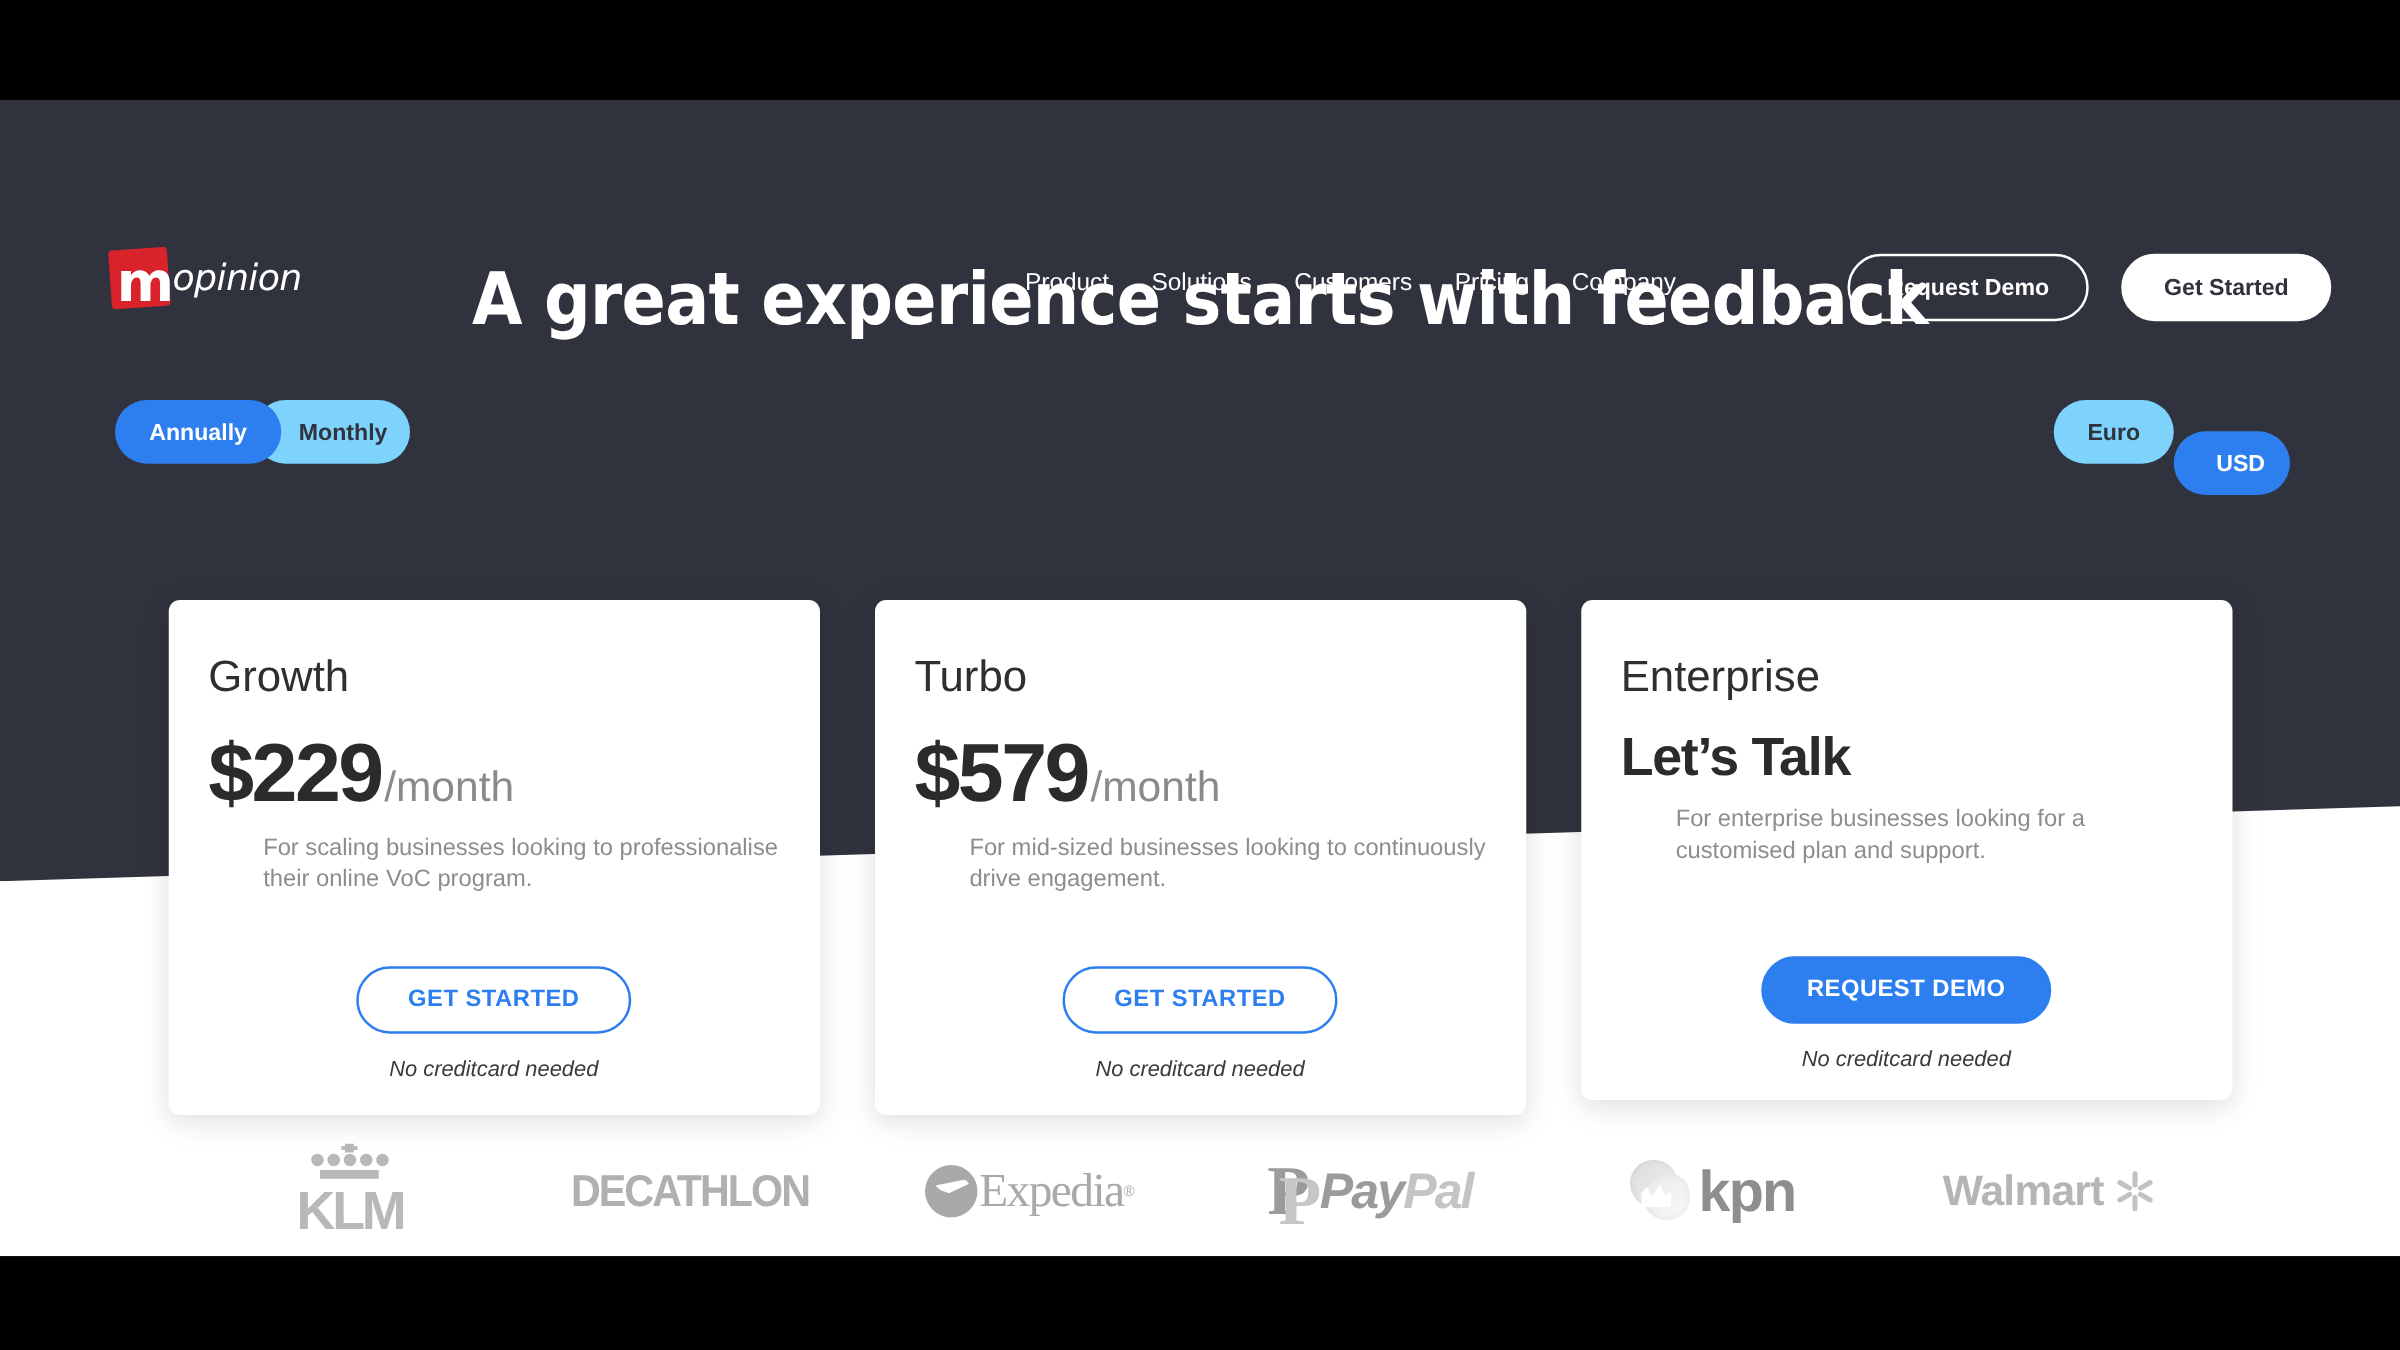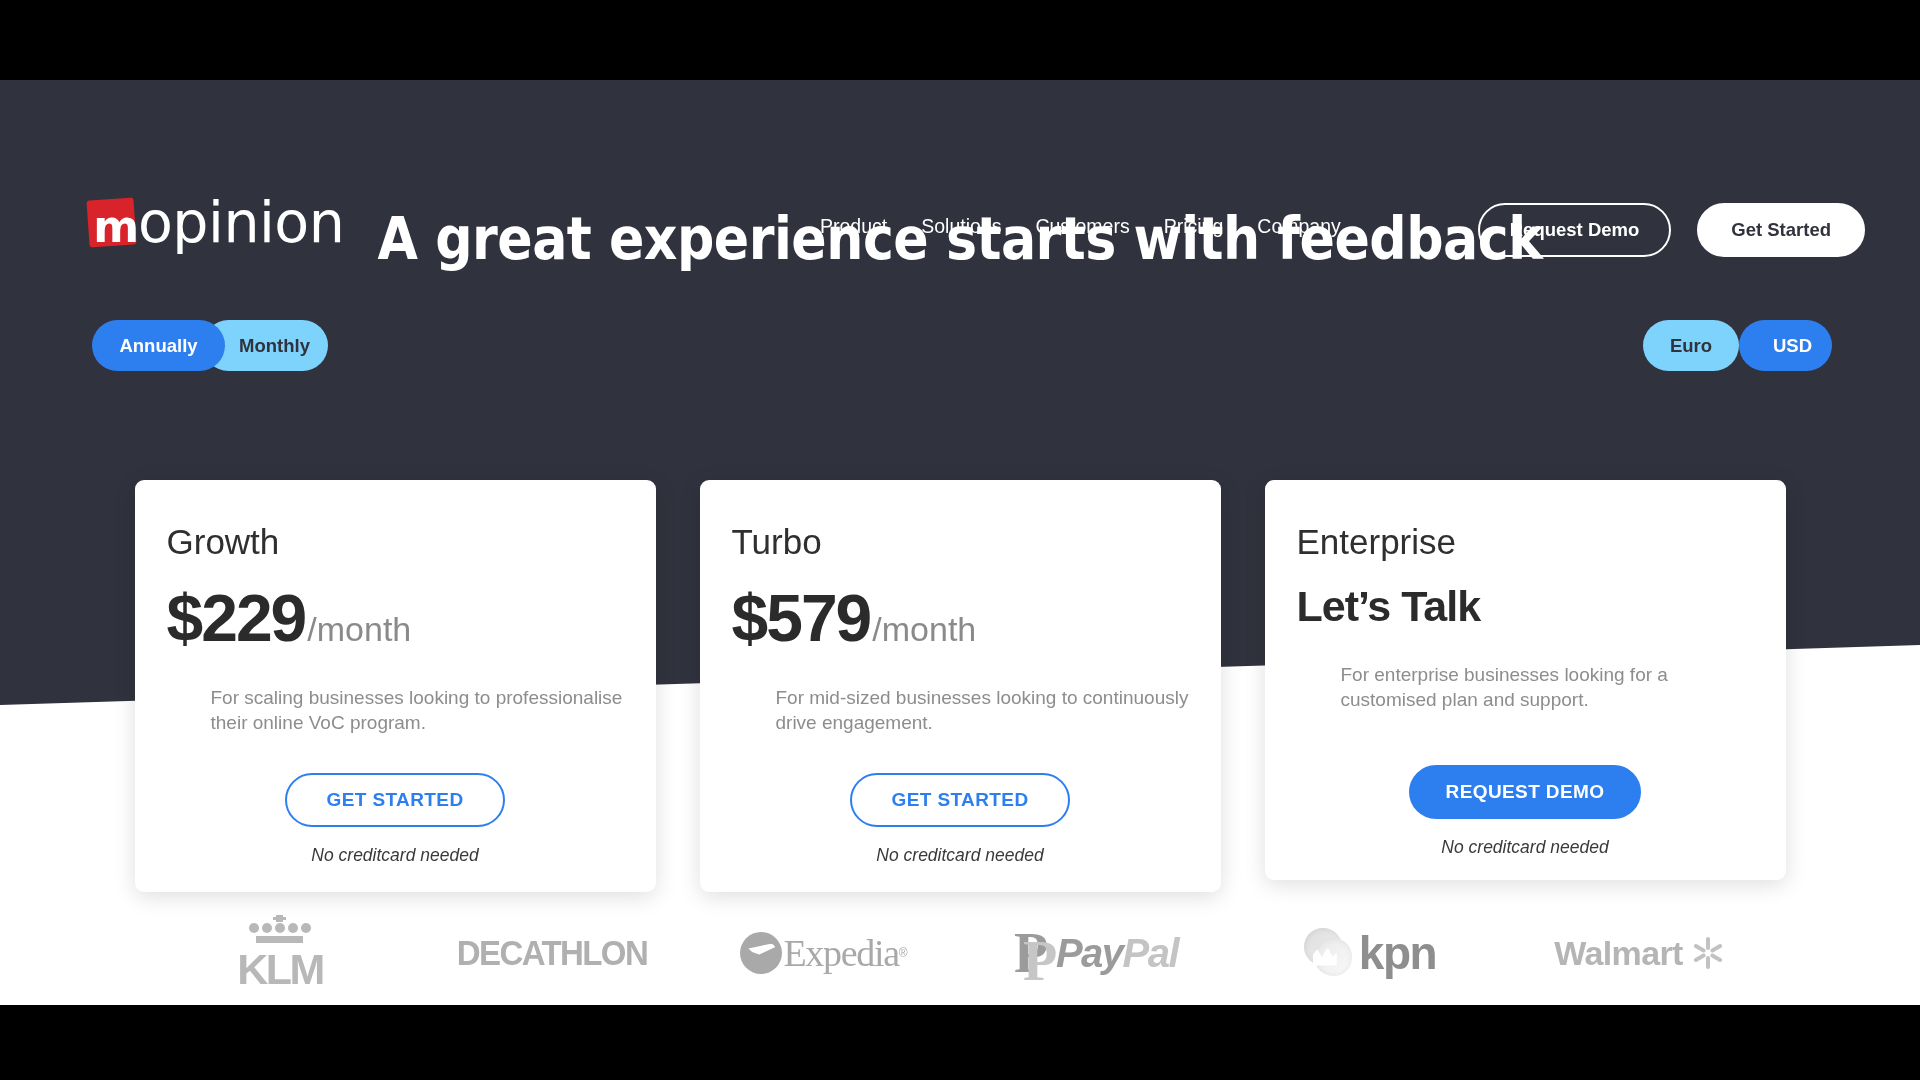--- a/index.html
+++ b/index.html
@@ -32,22 +32,22 @@
     display:flex; align-items:flex-end; justify-content:center;
   }
   .logo-m span {
     position:absolute; left:5px; bottom:-3px;
     font-family:"DejaVu Sans", sans-serif;
     font-size:44px; font-weight:700; color:#ffffff; line-height:1;
     transform: rotate(4deg);
   }
   .logo-word {
     font-family:"DejaVu Sans", sans-serif;
-    font-size:57px; font-weight:400; color:#ffffff; letter-spacing:-0.5px;
-    margin-left:3px; line-height:1;
+    font-size:29px; font-weight:400; color:#ffffff; letter-spacing:-0.5px;
+    margin-left:3px; line-height:1;font-style:italic;
   }
 
   .nav-links { position:absolute; left:820px; top:135px; display:flex; gap:34px; align-items:flex-start; }
   .nav-link {
     font-size:19.5px; color:#ffffff; font-weight:400;
     cursor:pointer; white-space:nowrap;
   }
 
   .nav-btns { position:absolute; right:55px; top:123px; display:flex; gap:26px; align-items:center; }
   .btn-outline-w {
@@ -75,37 +75,37 @@
   .pill {
     border-radius:999px; font-size:18.5px; font-weight:700;
     display:flex; align-items:center; justify-content:center;
     height:51px; cursor:pointer; white-space:nowrap;
   }
   .pill.active { background:#2d7ff0; color:#ffffff; }
   .pill.inactive { background:#7dd3fc; color:#30323d; }
   .toggle-left .pill:first-child { width:133px; margin-right:-22px; z-index:2; }
   .toggle-left .pill:last-child { width:125px; padding-left:18px; }
   .toggle-right .pill:first-child { width:96px; margin-right:-20px; z-index:2; }
-  .toggle-right .pill:last-child { width:93px; padding-left:14px; }
+  .toggle-right .pill:last-child { width:93px; padding-left:14px;margin-top:25px; }
 
   
   .cards { position:absolute; left:0; top:480px; width:1920px; z-index:15;
            display:flex; justify-content:center; gap:44px; }
   .card {
     width:521px; background:#ffffff; border-radius:9px;
     box-shadow:0 5px 22px rgba(0,0,0,0.13);
     padding:44px 32px 0 32px;
     display:flex; flex-direction:column;
   }
   .card.c1 { height:412px; }
   .card.c2 { height:412px; }
   .card.c3 { height:400px; }
 
   .card-title { font-size:35px; font-weight:400; color:#2f2f2f; line-height:1; margin-bottom:26px; }
-  .card-price { display:flex; align-items:baseline; margin-bottom:34px; line-height:1; }
+  .card-price { display:flex; align-items:baseline; margin-bottom:15px; line-height:1; }
   .price-amt { font-size:66px; font-weight:700; color:#2b2b2b; letter-spacing:-2px; }
   .price-per { font-size:34px; font-weight:300; color:#8a8a8a; margin-left:2px; }
   .price-talk { font-size:43px; font-weight:700; color:#2b2b2b; letter-spacing:-1px; }
 
   .card-desc { font-size:19px; line-height:1.33; color:#8d8d8d; font-weight:300; max-width:460px;margin-left:44px; }
 
   .card-cta { margin-top:auto; display:flex; flex-direction:column; align-items:center; padding-bottom:26px; }
   .btn-outline-b {
     border:2px solid #2d7ff0; border-radius:999px; color:#2d7ff0; background:transparent;
     font-size:19px; font-weight:700; letter-spacing:0.4px; padding:14px 39px;

